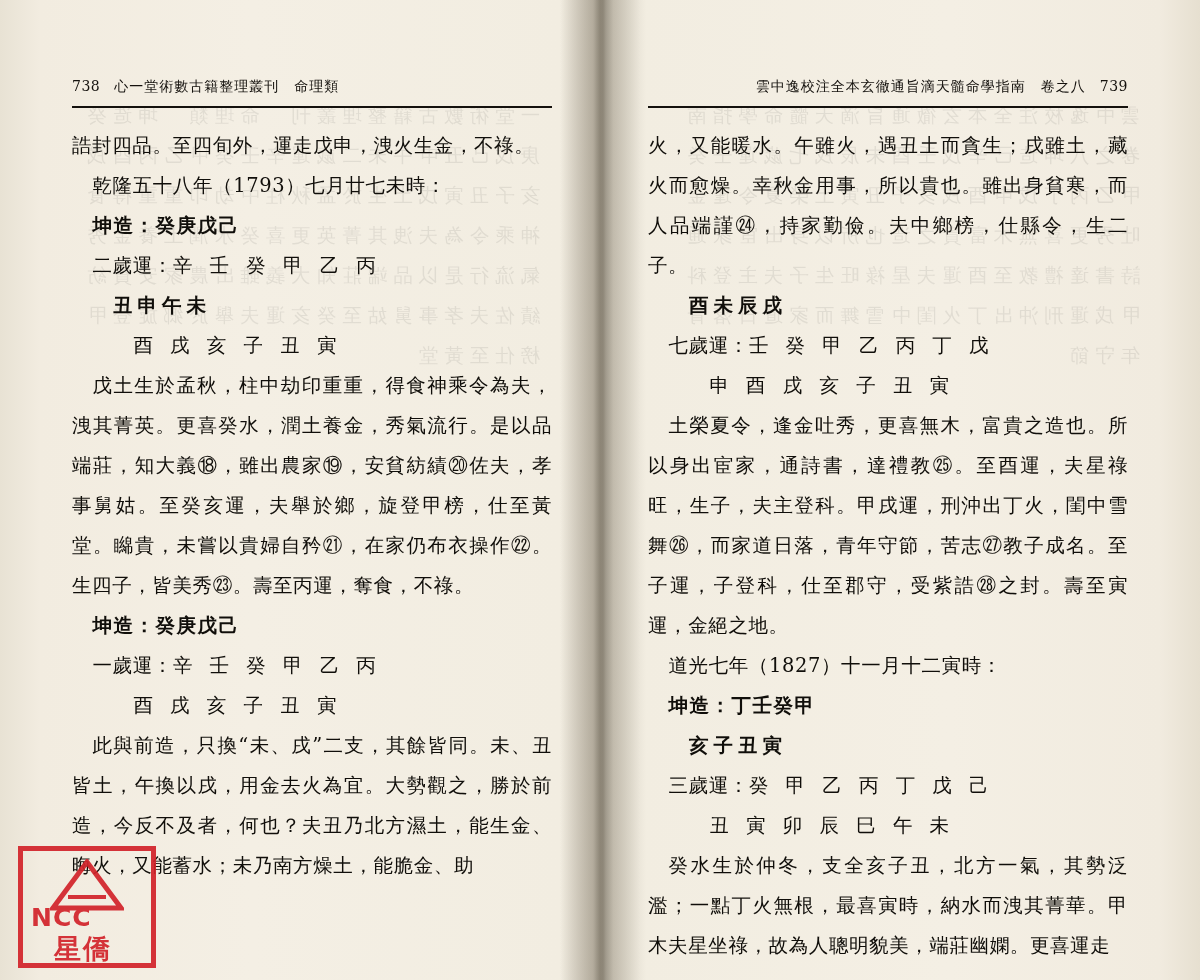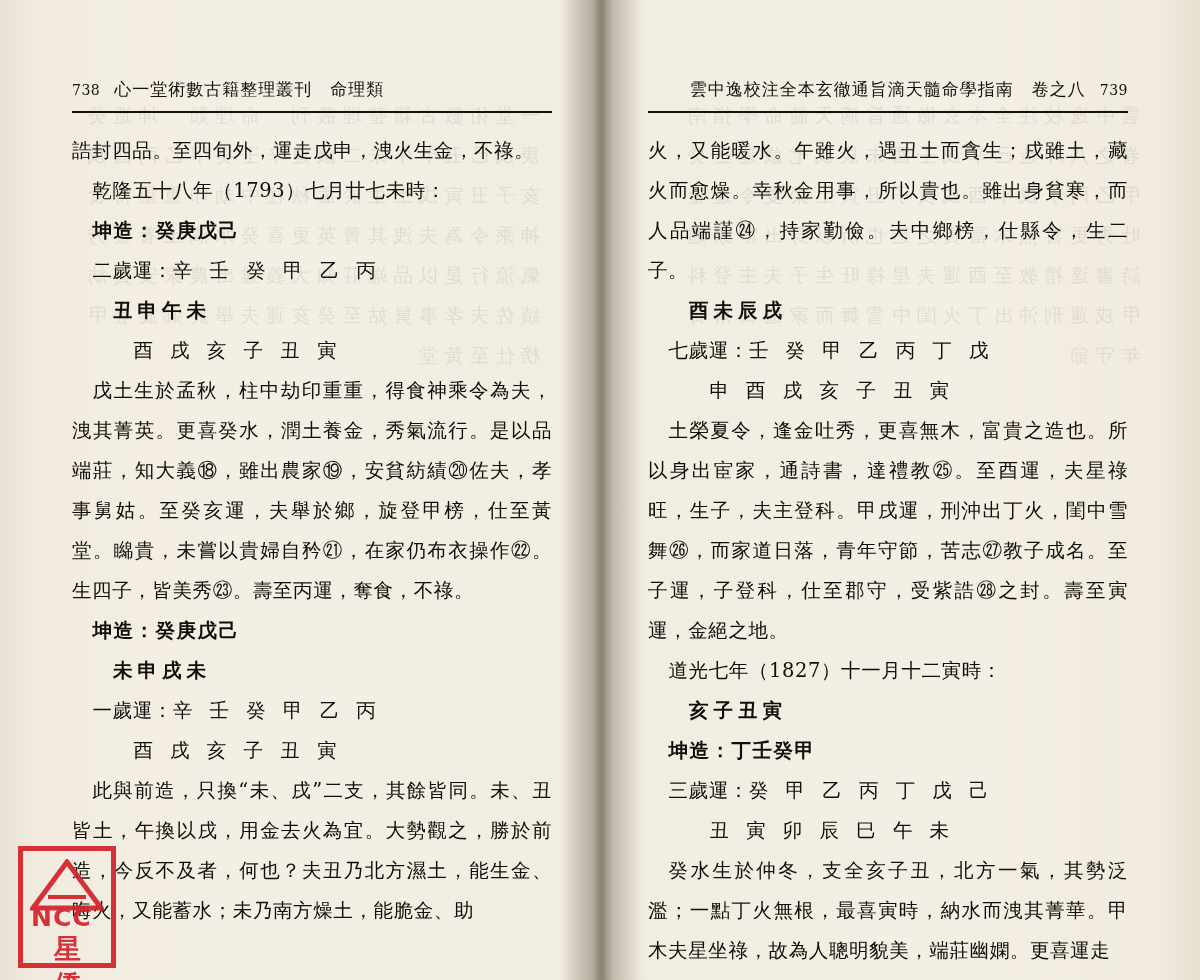--- a/index.html
+++ b/index.html
@@ -52,21 +52,21 @@
   .header-right {
     justify-content: flex-end;
   }
   .folio {
     font-family: "DejaVu Serif", serif;
     font-size: 14px;
   }
   .header-left .folio { margin-right: 14px; }
   .header-right .folio { margin-left: 14px; }
   .header-title {
-    font-size: 17px;
+    font-size: 14px;
     letter-spacing: 1px;
     text-align: center;
   }
   .rule {
     margin-top: 10px;
     border-bottom: 2.2px solid #14110d;
   }
   .body {
     margin-top: 18px;
     font-size: 19.5px;
@@ -117,21 +117,21 @@
     left: 560px;
     width: 86px;
     height: 980px;
     background: linear-gradient(to right, rgba(90,80,60,0) 0%, rgba(80,70,52,0.22) 38%, rgba(60,52,38,0.42) 50%, rgba(80,70,52,0.20) 62%, rgba(90,80,60,0) 100%);
     pointer-events: none;
   }
   .stamp {
     position: absolute;
     left: 18px;
     bottom: 12px;
-    width: 98px;
+    width: 138px;
     height: 122px;
     border: 5px solid #d2232a;
     box-sizing: border-box;
     opacity: 0.92;
   }
   .stamp-tri-svg {
     position: absolute;
     left: 50%;
     top: 8px;
     transform: translateX(-50%);
@@ -179,21 +179,20 @@
       <p class="p indent1 bold">坤造：癸庚戊己</p>
       <p class="p indent1">
         <span class="luck-label">二歲運：</span><span class="luck-row">辛 壬 癸 甲 乙 丙</span>
       </p>
       <p class="p indent2 pillar">丑申午未</p>
       <p class="p indent3">
         <span class="luck-row">酉 戌 亥 子 丑 寅</span>
       </p>
       <p class="p indent1">戊土生於孟秋，柱中劫印重重，得食神乘令為夫，洩其菁英。更喜癸水，潤土養金，秀氣流行。是以品端莊，知大義⑱，雖出農家⑲，安貧紡績⑳佐夫，孝事舅姑。至癸亥運，夫舉於鄉，旋登甲榜，仕至黃堂。矊貴，未嘗以貴婦自矜㉑，在家仍布衣操作㉒。生四子，皆美秀㉓。壽至丙運，奪食，不祿。</p>
       <p class="p indent1 bold">坤造：癸庚戊己</p>
-      <p class="p indent2 pillar">未申戌未</p>
       <p class="p indent1">
         <span class="luck-label">一歲運：</span><span class="luck-row">辛 壬 癸 甲 乙 丙</span>
       </p>
       <p class="p indent3">
         <span class="luck-row">酉 戌 亥 子 丑 寅</span>
       </p>
       <p class="p indent1">此與前造，只換“未、戌”二支，其餘皆同。未、丑皆土，午換以戌，用金去火為宜。大勢觀之，勝於前造，今反不及者，何也？夫丑乃北方濕土，能生金、晦火，又能蓄水；未乃南方燥土，能脆金、助</p>
     </div>
 
     <div class="stamp">
@@ -221,22 +220,22 @@
       <p class="p">火，又能暖水。午雖火，遇丑土而貪生；戌雖土，藏火而愈燥。幸秋金用事，所以貴也。雖出身貧寒，而人品端謹㉔，持家勤儉。夫中鄉榜，仕縣令，生二子。</p>
       <p class="p indent2 pillar">酉未辰戌</p>
       <p class="p indent1">
         <span class="luck-label">七歲運：</span><span class="luck-row">壬 癸 甲 乙 丙 丁 戊</span>
       </p>
       <p class="p indent3">
         <span class="luck-row">申 酉 戌 亥 子 丑 寅</span>
       </p>
       <p class="p indent1">土榮夏令，逢金吐秀，更喜無木，富貴之造也。所以身出宦家，通詩書，達禮教㉕。至酉運，夫星祿旺，生子，夫主登科。甲戌運，刑沖出丁火，閨中雪舞㉖，而家道日落，青年守節，苦志㉗教子成名。至子運，子登科，仕至郡守，受紫誥㉘之封。壽至寅運，金絕之地。</p>
       <p class="p indent1">道光七年（1827）十一月十二寅時：</p>
+      <p class="p indent1 bold">坤造：丁壬癸甲</p>
       <p class="p indent2 pillar">亥子丑寅</p>
-      <p class="p indent1 bold">坤造：丁壬癸甲</p>
       <p class="p indent1">
         <span class="luck-label">三歲運：</span><span class="luck-row">癸 甲 乙 丙 丁 戊 己</span>
       </p>
       <p class="p indent3">
         <span class="luck-row">丑 寅 卯 辰 巳 午 未</span>
       </p>
       <p class="p indent1">癸水生於仲冬，支全亥子丑，北方一氣，其勢泛濫；一點丁火無根，最喜寅時，納水而洩其菁華。甲木夫星坐祿，故為人聰明貌美，端莊幽嫻。更喜運走</p>
     </div>
   </div>
 

